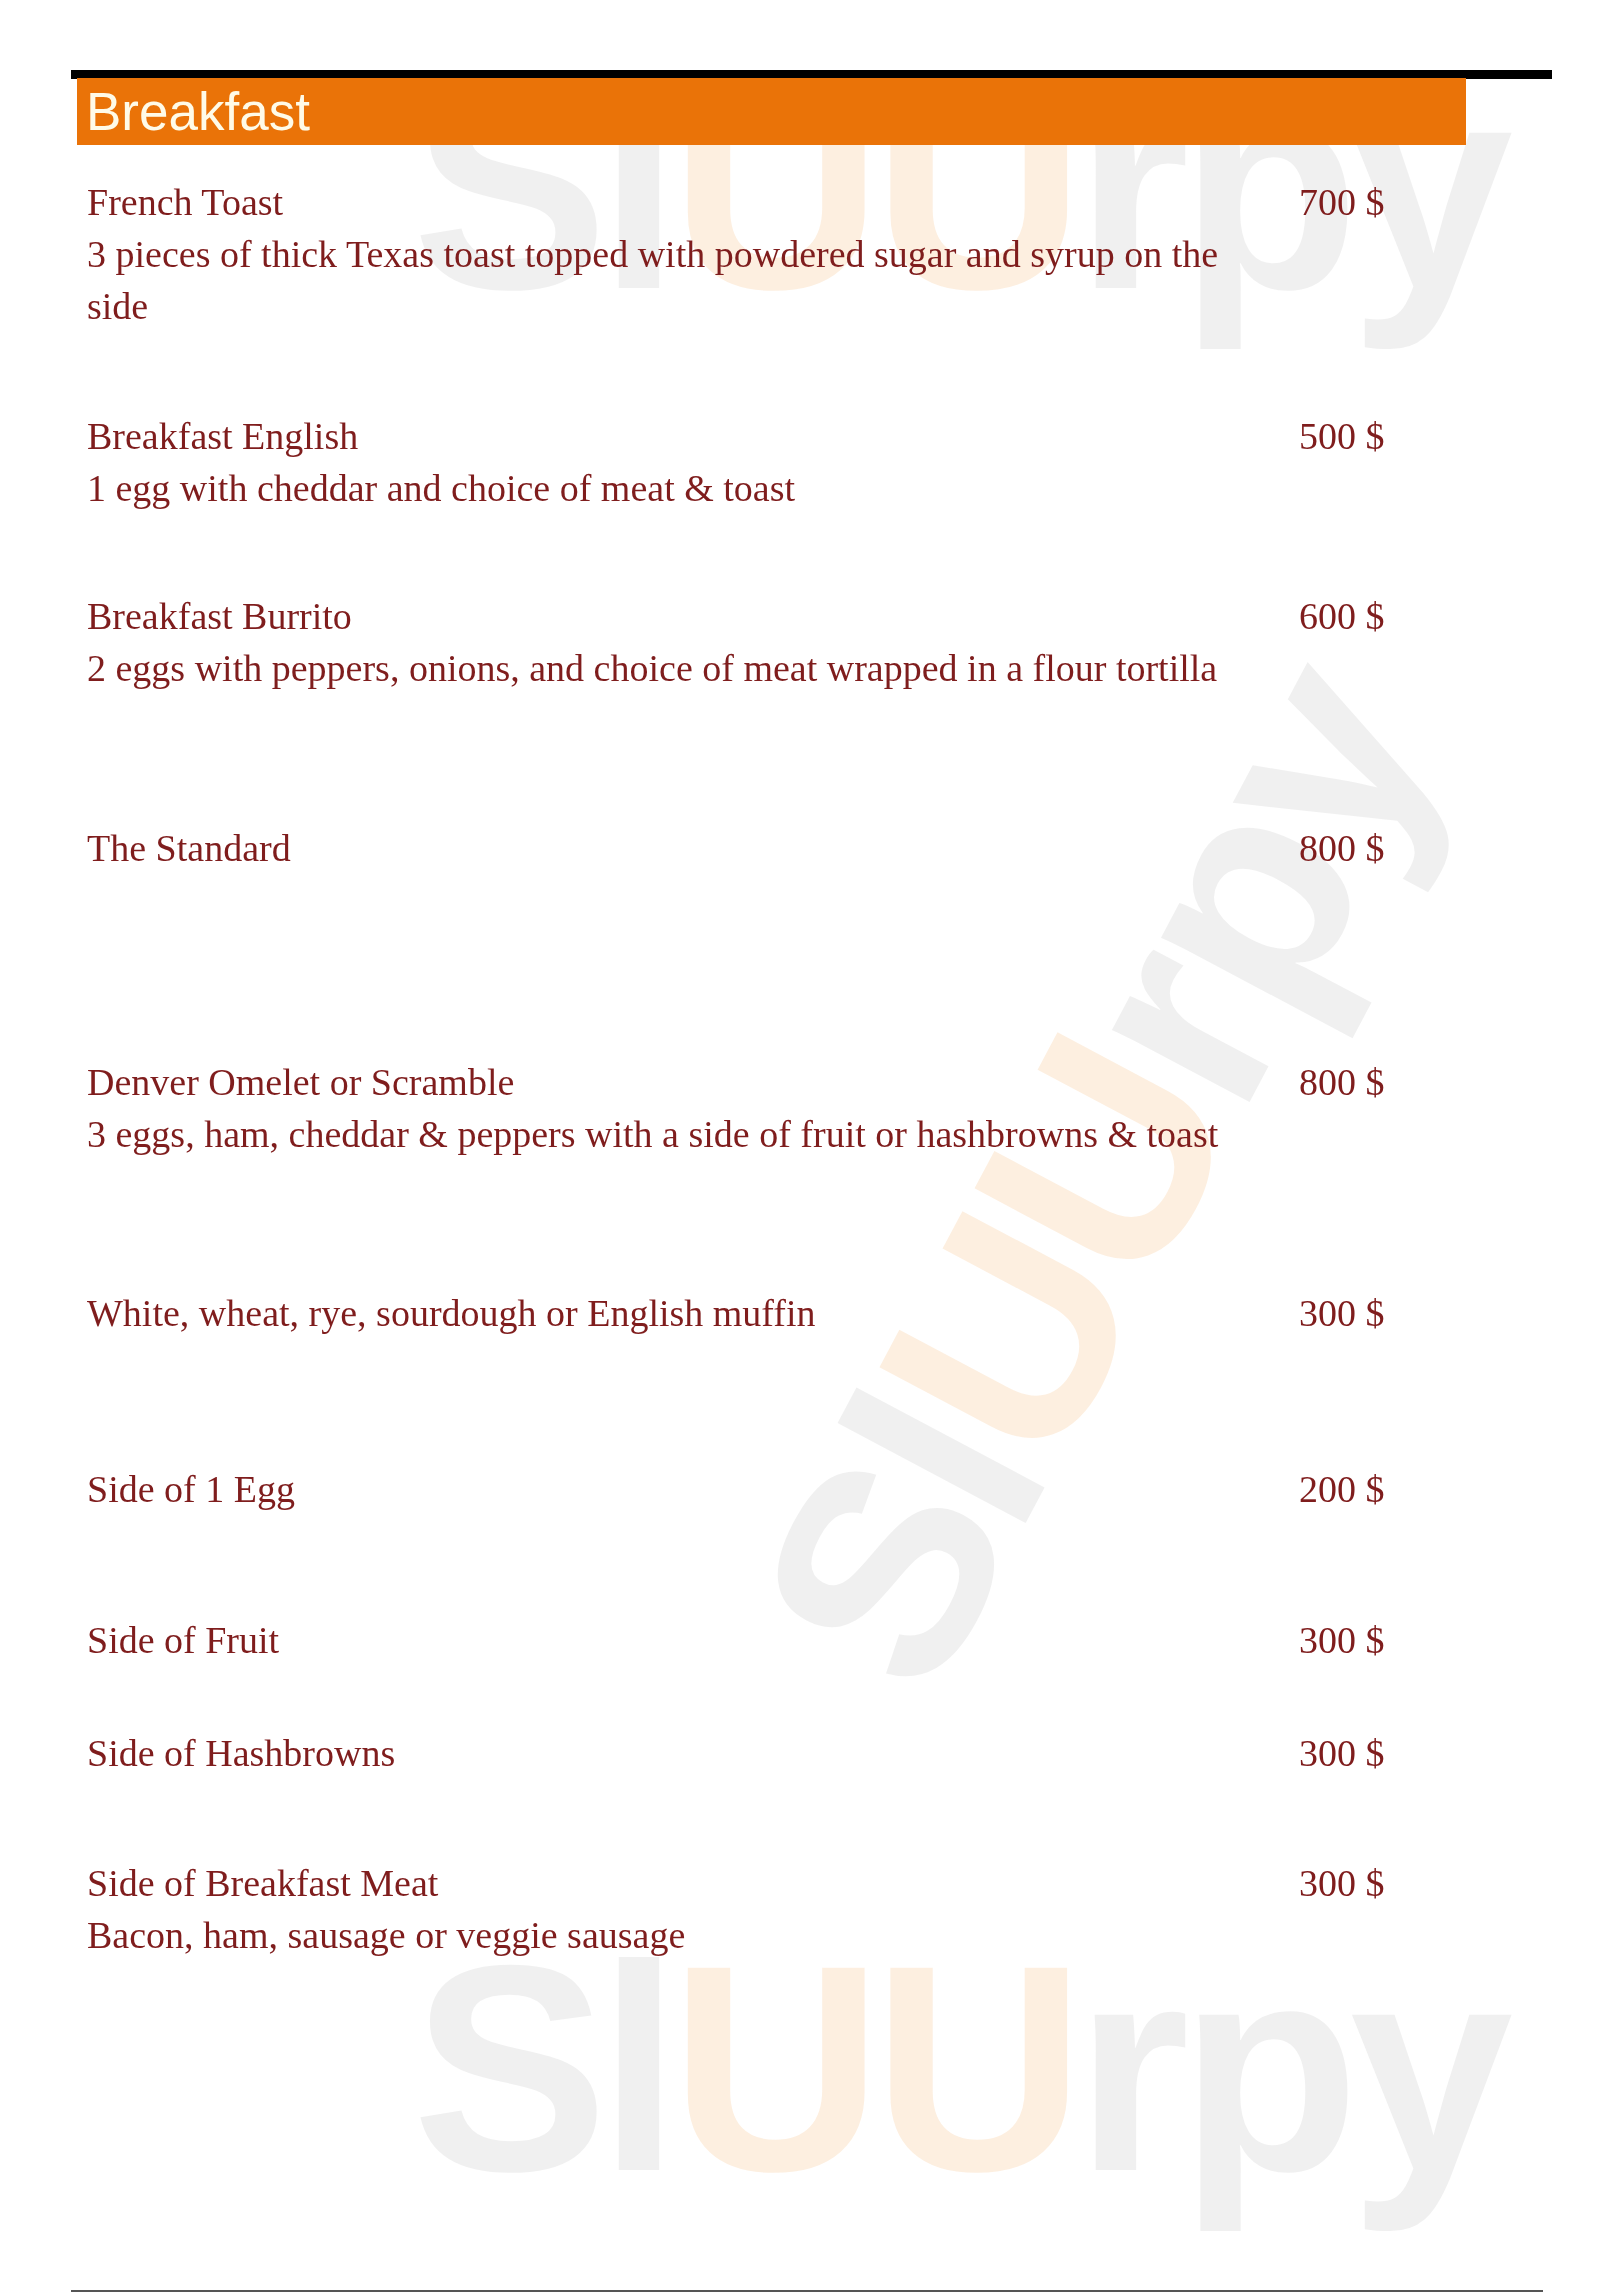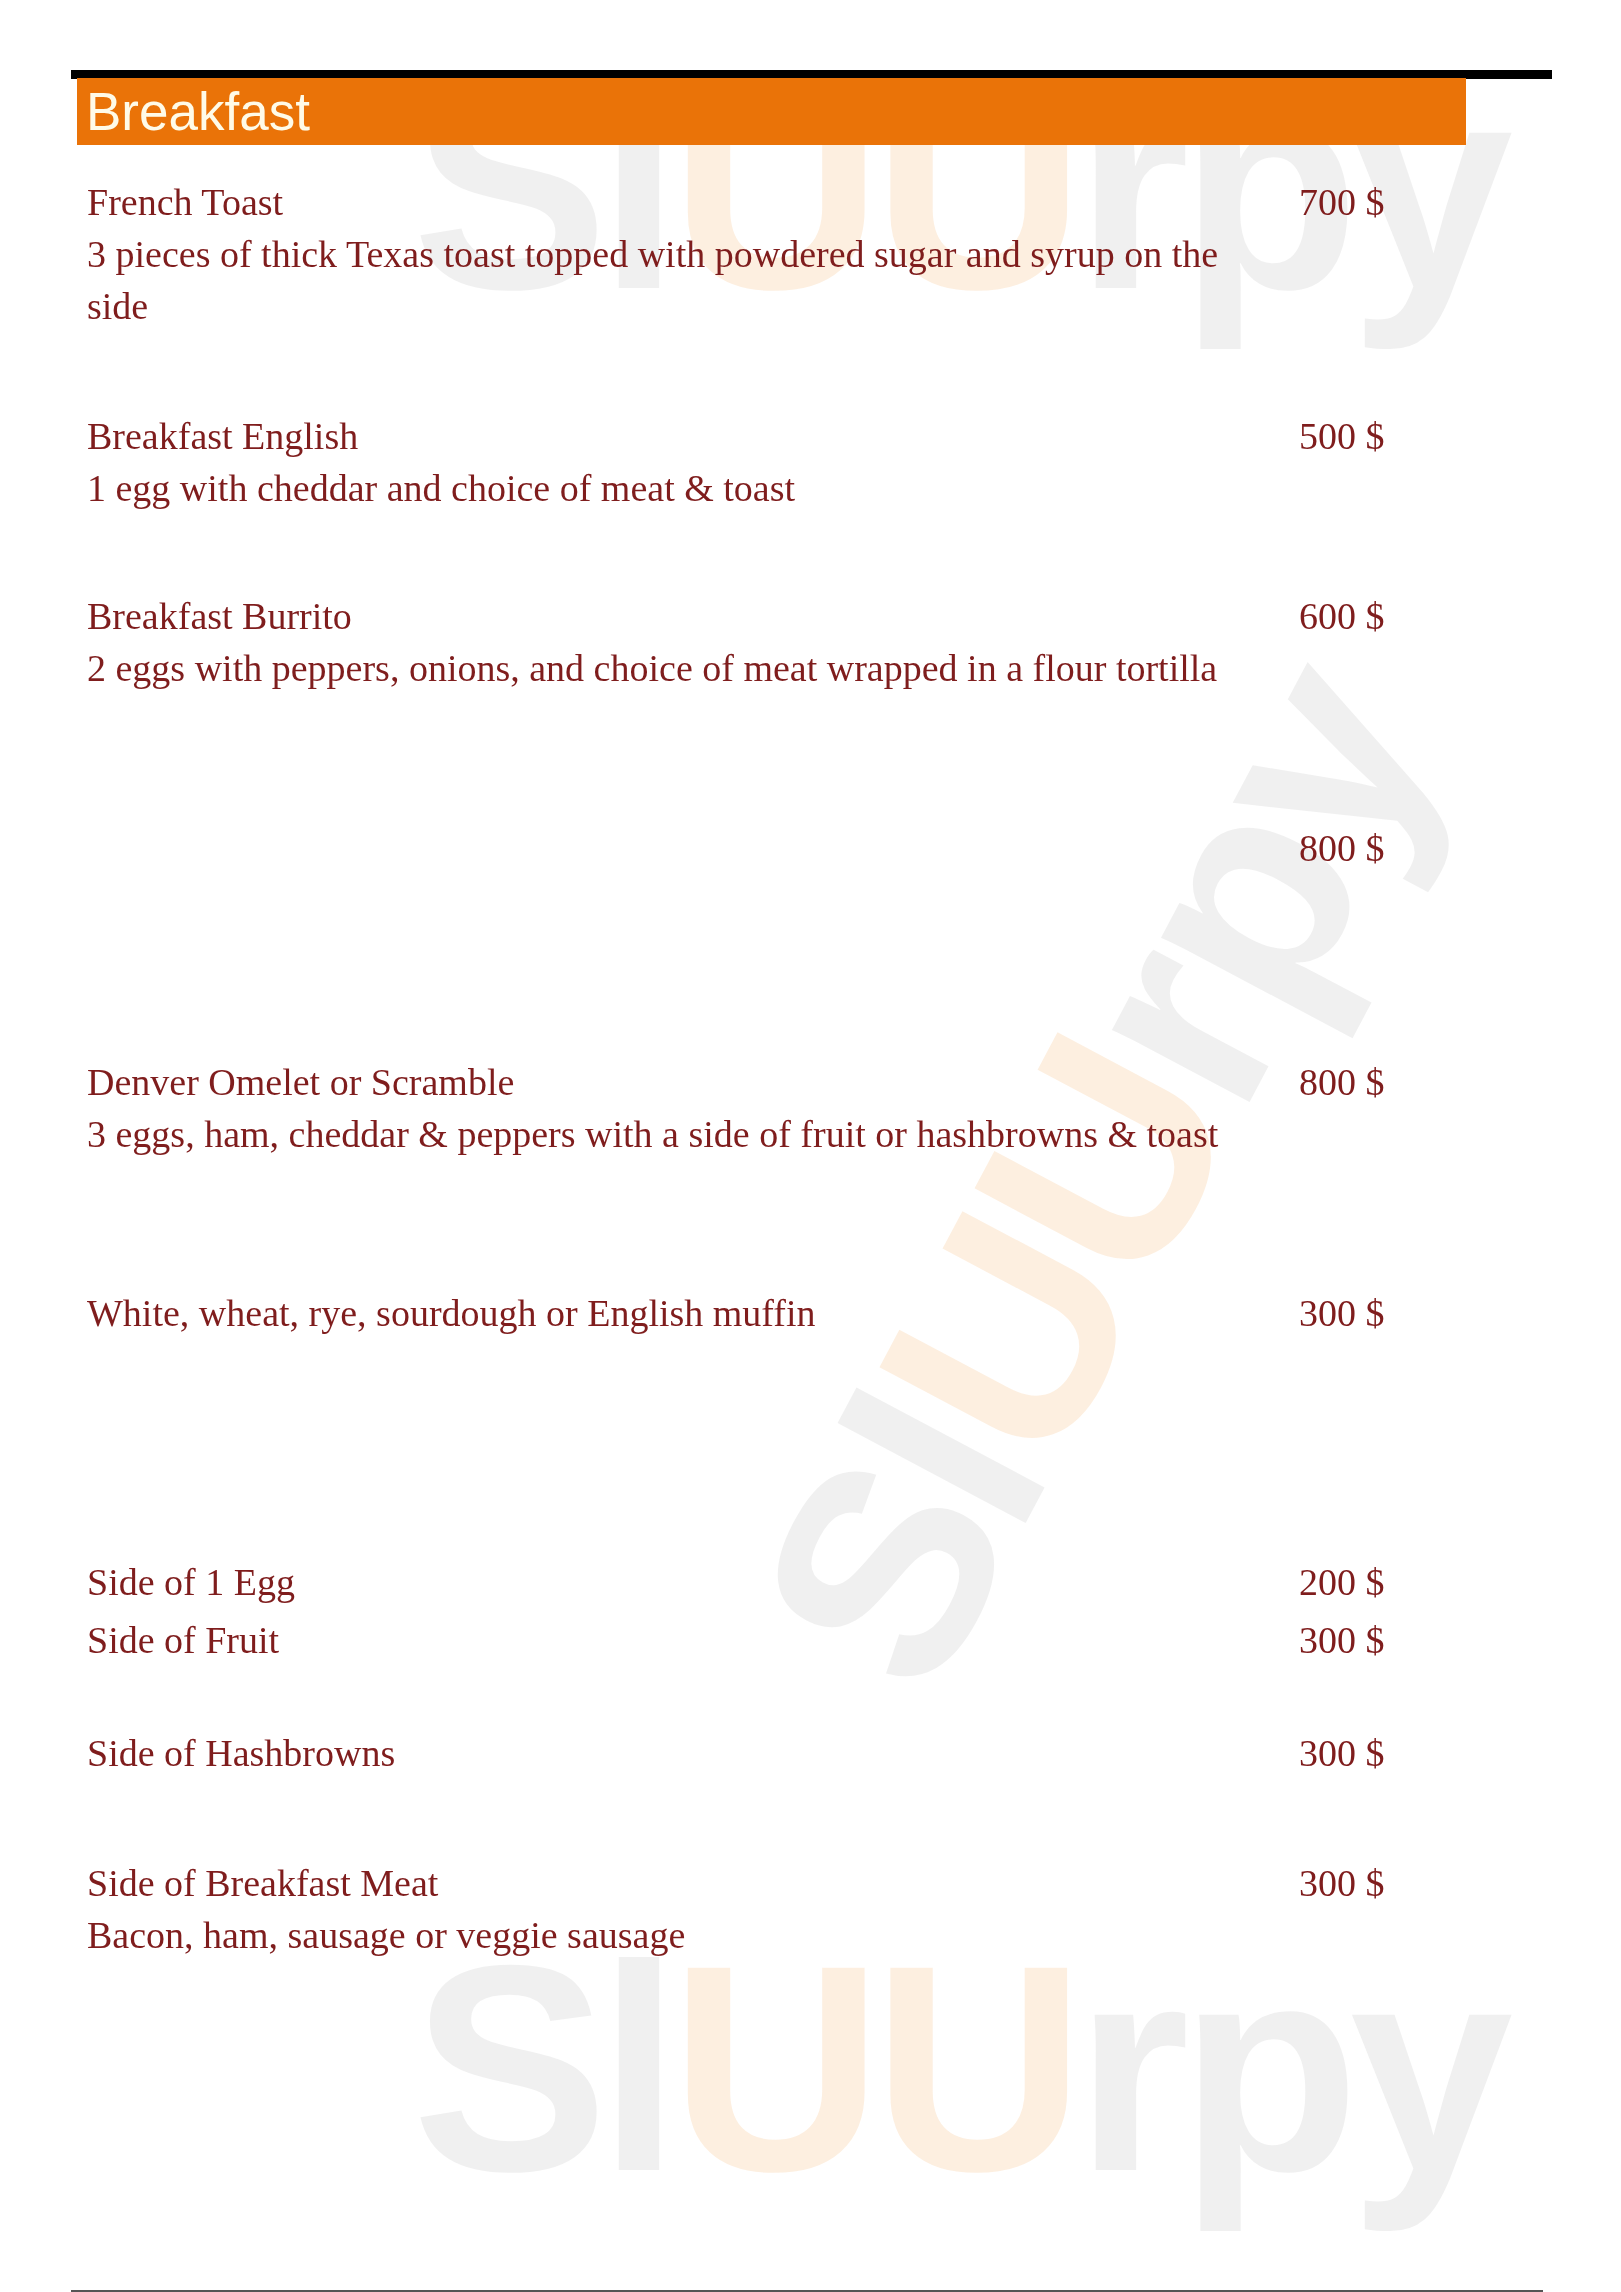--- a/index.html
+++ b/index.html
@@ -50,35 +50,36 @@
   <span class="price">500 $</span>
 </div>
 
 <div class="item" style="top:590px">
   <span class="name">Breakfast Burrito</span>
   <span class="desc">2 eggs with peppers, onions, and choice of meat wrapped in a flour tortilla</span>
   <span class="price">600 $</span>
 </div>
 
 <div class="item" style="top:822px">
+  <span class="name">The Standard</span>
   <span class="price">800 $</span>
 </div>
 
 <div class="item" style="top:1056px">
   <span class="name">Denver Omelet or Scramble</span>
   <span class="desc">3 eggs, ham, cheddar &amp; peppers with a side of fruit or hashbrowns &amp; toast</span>
   <span class="price">800 $</span>
 </div>
 
 <div class="item" style="top:1287px">
   <span class="desc">White, wheat, rye, sourdough or English muffin</span>
   <span class="price">300 $</span>
 </div>
 
-<div class="item" style="top:1556px">
+<div class="item" style="top:1463px">
   <span class="name">Side of 1 Egg</span>
   <span class="price">200 $</span>
 </div>
 
 <div class="item" style="top:1614px">
   <span class="name">Side of Fruit</span>
   <span class="price">300 $</span>
 </div>
 
 <div class="item" style="top:1727px">

